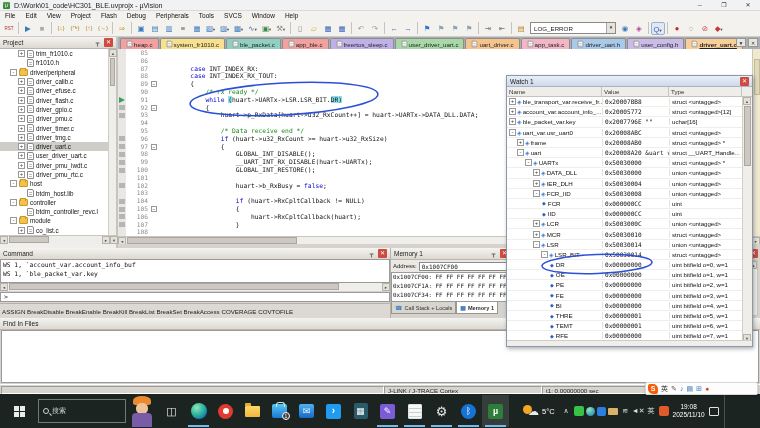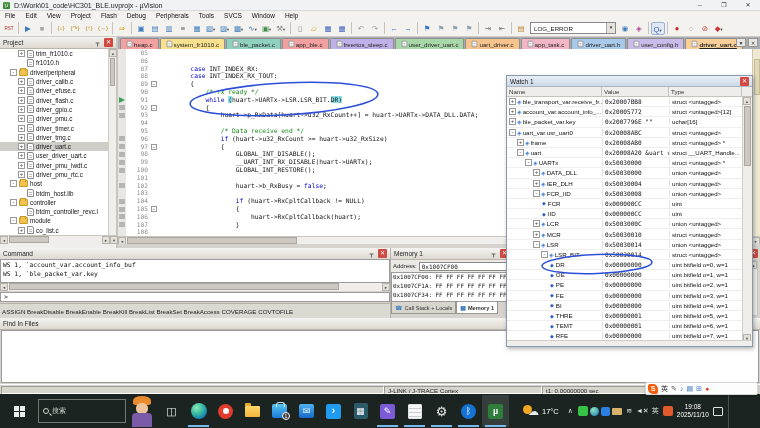--- a/index.html
+++ b/index.html
@@ -949,21 +949,21 @@
           <span class="under"></span>
         </div>
         <div class="tbapp active">
           <span class="appic i-keil">µ</span>
           <span class="under"></span>
         </div>
       </div>
     <div id="weather">
       <span class="sun"></span>
       <span class="cld">☁</span>
-      <span class="tmp">17°C</span>
+      <span class="tmp">5°C</span>
     </div>
     <div id="tray">
         <span class="trayic ">∧</span>
         <span class="trayic ti-wechat"></span>
         <span class="trayic ti-circle"></span>
         <span class="trayic ti-blue"></span>
         <span class="trayic ti-folder"></span>
         <span class="trayic ">≋</span>
         <span class="trayic ">◄✕</span>
         <span class="trayic ">英</span>

